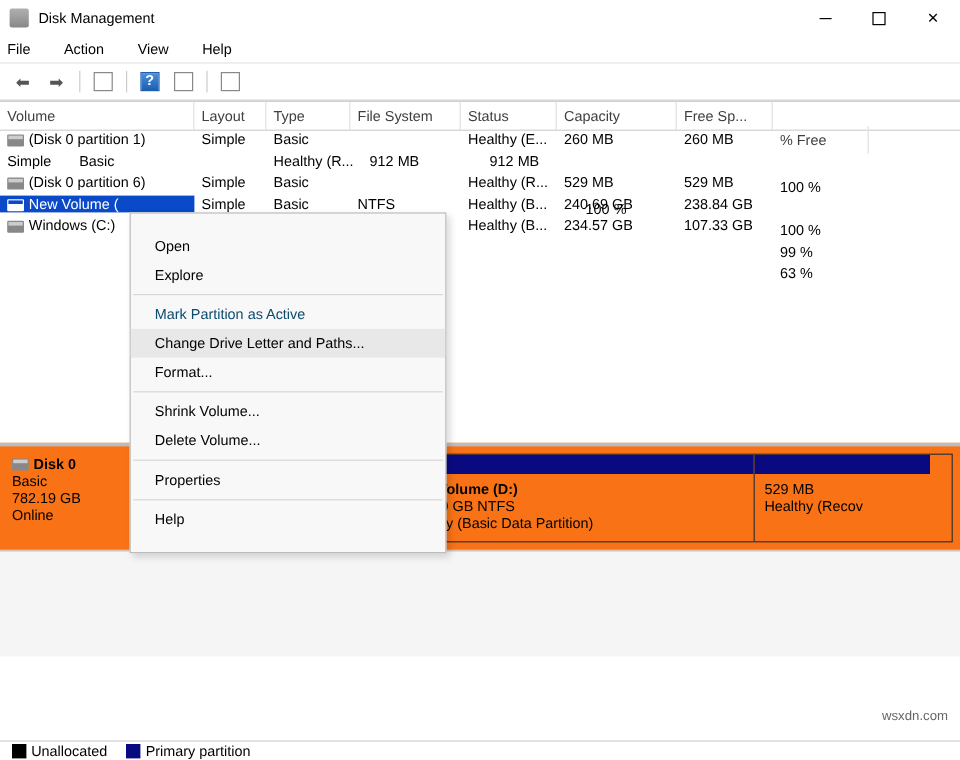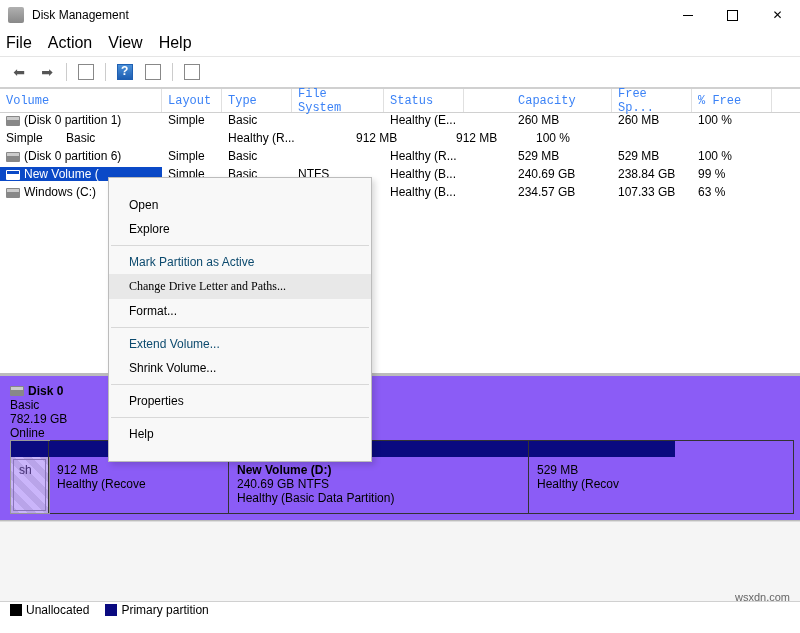--- a/index.html
+++ b/index.html
@@ -5,71 +5,71 @@
 * { box-sizing: border-box; margin: 0; padding: 0; }
 body { font-family: "Segoe UI", Tahoma, sans-serif; font-size: 12px; background: #fff; width: 800px; height: 633px; overflow: hidden; position: relative; }
 .titlebar { display: flex; align-items: center; height: 30px; padding: 0 0 0 8px; }
 .titlebar .app-icon { width: 16px; height: 16px; margin-right: 8px; background: linear-gradient(#b0b0b0,#888); border-radius: 2px; position: relative; }
 .titlebar .title { font-size: 12px; }
 .titlebar .window-controls { margin-left: auto; display: flex; }
 .titlebar .win-btn { width: 45px; height: 30px; display: flex; align-items: center; justify-content: center; font-family: "Segoe MDL2 Assets", sans-serif; font-size: 10px; }
 .win-min::before { content: ""; display: block; width: 10px; height: 1px; background: #000; }
 .win-max::before { content: ""; display: block; width: 9px; height: 9px; border: 1px solid #000; }
 .win-close::before { content: "✕"; font-size: 12px; }
-.menubar { display: flex; padding: 4px 6px; gap: 16px; font-size: 16px; }
+.menubar { display: flex; padding: 4px 6px; gap: 28px; font-size: 12px; }
 .menubar span { cursor: default; }
 .toolbar { display: flex; align-items: center; padding: 4px 8px; gap: 6px; border-top: 1px solid #e5e5e5; border-bottom: 1px solid #d0d0d0; }
 .tb-btn { width: 22px; height: 22px; display: flex; align-items: center; justify-content: center; }
 .tb-sep { width: 1px; height: 18px; background: #ccc; margin: 0 2px; }
 .arrow-left, .arrow-right { font-size: 14px; color: #555; }
 .tb-icon { width: 16px; height: 16px; border: 1px solid #888; background: #fff; position: relative; }
 .tb-icon.blue { background: linear-gradient(#4a90d9,#1e5fb2); border-color: #1e5fb2; }
 .tb-icon.q::after { content: "?"; position: absolute; left: 3px; top: -1px; color: #fff; font-weight: bold; font-size: 12px; }
 .table-area { border-top: 1px solid #d0d0d0; }
 .thead { display: flex; background: #fff; border-bottom: 1px solid #d0d0d0; height: 24px; align-items: center; }
-.th { padding: 0 6px; border-right: 1px solid #e0e0e0; height: 100%; display: flex; align-items: center; font-size: 12px; color: #3b82f6; font-family: Liberation Mono, monospace; }
+.th { padding: 0 6px; border-right: 1px solid #e0e0e0; height: 100%; display: flex; align-items: center; font-size: 12px; color: #404040; }
 .col-vol { width: 162px; }
 .col-layout { width: 60px; }
 .col-type { width: 70px; }
 .col-fs { width: 92px; }
 .col-status { width: 80px; }
-.col-cap { width: 100px; margin-left: 48px; }
+.col-cap { width: 100px; }
 .col-free { width: 80px; }
-.col-pct { width: 80px; }
+.col-pct { width: 80px; margin-top: 40px; }
 .tbody .tr { display: flex; height: 18px; align-items: flex-start; font-size: 12px; }
 .td { padding: 0 6px; overflow: hidden; white-space: nowrap; text-overflow: ellipsis; }
 .vol-icon { display: inline-block; width: 14px; height: 10px; background: #888; margin-right: 4px; vertical-align: middle; border-radius: 1px; position: relative; }
 .vol-icon::after { content: ""; position: absolute; left: 1px; top: 1px; right: 1px; height: 3px; background: #ccc; }
 .tr.selected .td.col-vol { background: #0a49c7; color: #fff; }
 .tr.selected .vol-icon { background: #fff; }
 .tr.selected .vol-icon::after { background: #0a49c7; }
-.disk-area { border-top: 3px solid #bcbcbc; border-bottom: 1px solid #bcbcbc; margin-top: 170px; padding: 6px 6px 6px 10px; display: flex; background: #8b5cf6; flex-direction: column; }
+.disk-area { border-top: 3px solid #bcbcbc; border-bottom: 1px solid #bcbcbc; margin-top: 170px; padding: 6px 6px 6px 10px; display: flex; background: #f97316; }
 .disk-label { width: 100px; padding-top: 2px; }
 .disk-label .disk-title { font-weight: bold; font-size: 12px; display: flex; align-items: center; gap: 4px; }
 .disk-hdd-icon { width: 14px; height: 10px; background: #888; border-radius: 1px; display: inline-block; position: relative; }
 .disk-hdd-icon::after { content: ""; position: absolute; left: 1px; top: 1px; right: 1px; height: 3px; background: #ccc; }
 .disk-graph { flex: 1; display: flex; gap: 0; border: 1px solid #333; }
 .part { border-right: 1px solid #333; display: flex; flex-direction: column; }
 .part:last-child { border-right: none; }
 .part-header { height: 16px; background: #0a0a80; }
 .part-body { padding: 6px 8px; font-size: 12px; flex: 1; min-height: 56px; }
 .part-body .pb-title { font-weight: bold; }
 .part.selected { outline: 1px solid #999; }
 .part.selected .part-body { background: repeating-linear-gradient(45deg, #e0e0e0, #e0e0e0 6px, #fff 6px, #fff 12px); outline: 1px solid #888; outline-offset: -3px; opacity: 0.55; }
 .bottom-area { height: 88px; background: #f5f5f5; border-top: 1px solid #ddd; }
-.legend { position: absolute; bottom: 16px; left: 0; right: 0; height: 16px; display: flex; align-items: center; padding: 0 10px; gap: 16px; border-top: 1px solid #d0d0d0; background: #fff; font-size: 12px; }
+.legend { position: absolute; bottom: 0; left: 0; right: 0; height: 16px; display: flex; align-items: center; padding: 0 10px; gap: 16px; border-top: 1px solid #d0d0d0; background: #fff; font-size: 12px; }
 .legend .swatch { width: 12px; height: 12px; display: inline-block; margin-right: 4px; vertical-align: middle; }
 .swatch.black { background: #000; }
 .swatch.blue { background: #0a0a80; }
 .watermark { position: absolute; bottom: 30px; right: 10px; font-size: 11px; color: #666; }
 
 .context-menu { position: absolute; left: 108px; top: 177px; width: 264px; background: #f8f8f8; border: 1px solid #bcbcbc; box-shadow: 3px 3px 6px rgba(0,0,0,0.15); padding: 15px 0; z-index: 100; }
 .cm-item { padding: 5px 20px; font-size: 12px; cursor: default; }
 .cm-item.disabled { color: #0c4a6e; }
-.cm-item.hover { background: #e8e8e8; font-family: Liberation Serif, serif; }
+.cm-item.hover { background: #e8e8e8; }
 .cm-sep { height: 1px; background: #d8d8d8; margin: 4px 2px; }
 </style>
 </head>
 <body>
 
 <div class="titlebar">
   <div class="app-icon"></div>
   <div class="title">Disk Management</div>
   <div class="window-controls">
     <div class="win-btn win-min"></div>
@@ -226,19 +226,19 @@
 <div class="watermark">wsxdn.com</div>
 
 <div class="context-menu">
   <div class="cm-item">Open</div>
   <div class="cm-item">Explore</div>
   <div class="cm-sep"></div>
   <div class="cm-item disabled">Mark Partition as Active</div>
   <div class="cm-item hover">Change Drive Letter and Paths...</div>
   <div class="cm-item">Format...</div>
   <div class="cm-sep"></div>
-  <div class="cm-item disabled">Extend Volume...</div>
   <div class="cm-item">Shrink Volume...</div>
+  <div class="cm-item">Delete Volume...</div>
   <div class="cm-sep"></div>
   <div class="cm-item">Properties</div>
   <div class="cm-sep"></div>
   <div class="cm-item">Help</div>
 </div>
 
 </body></html>

